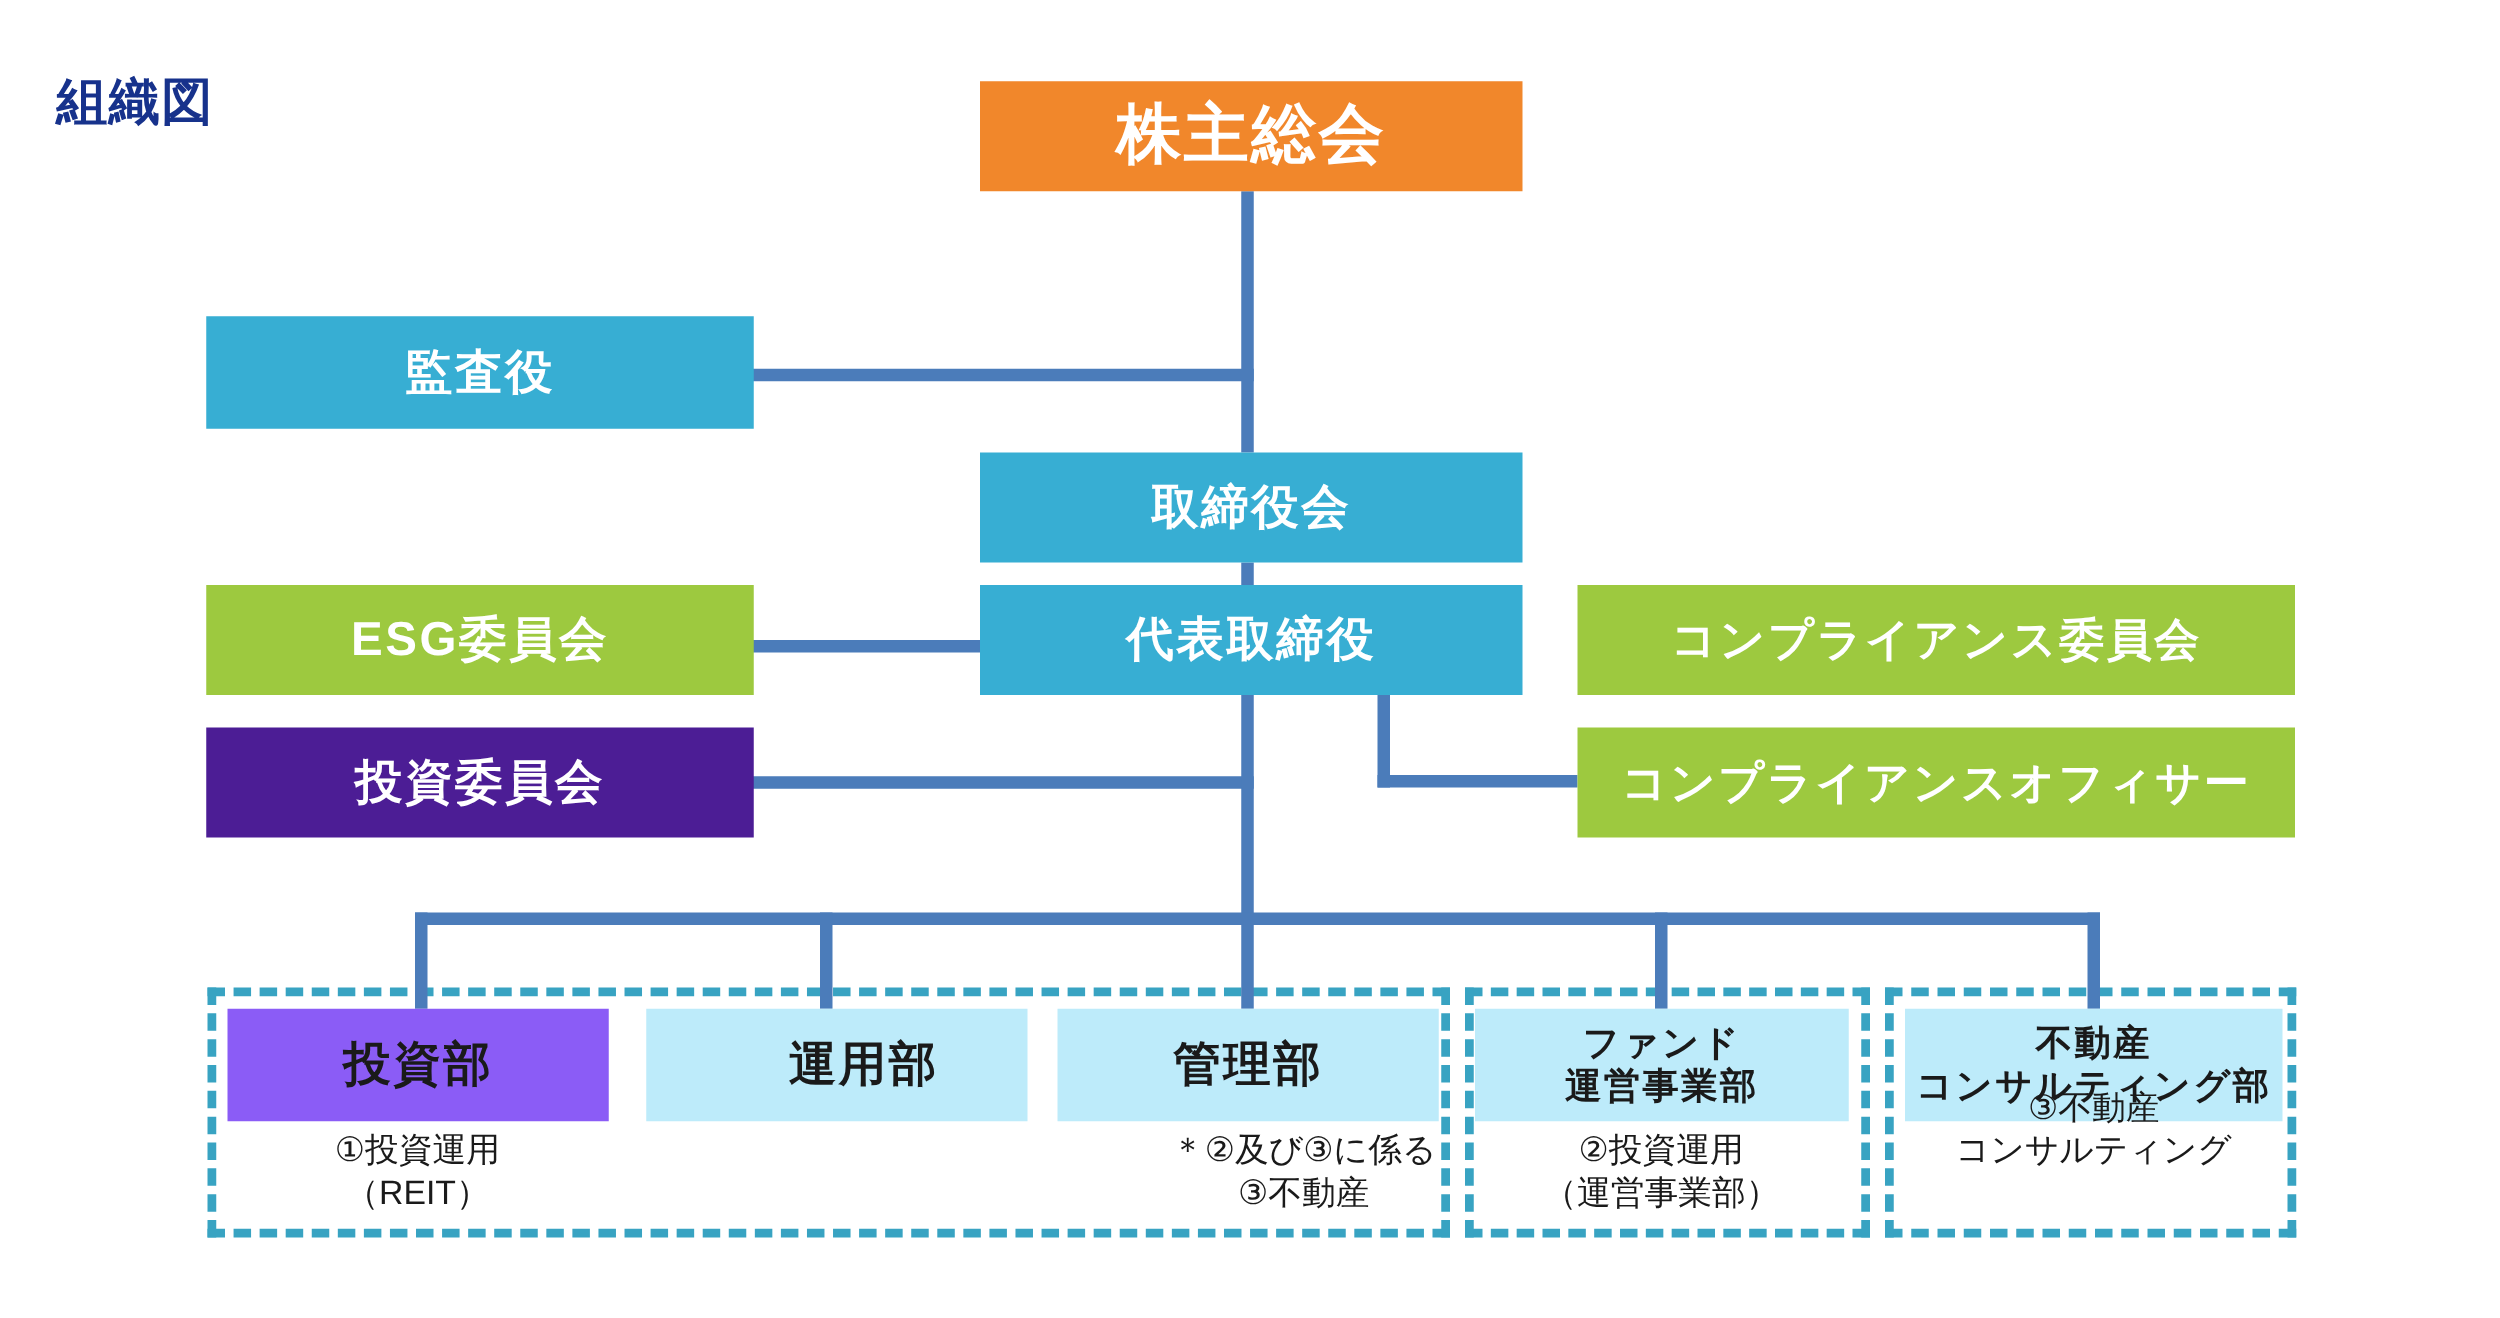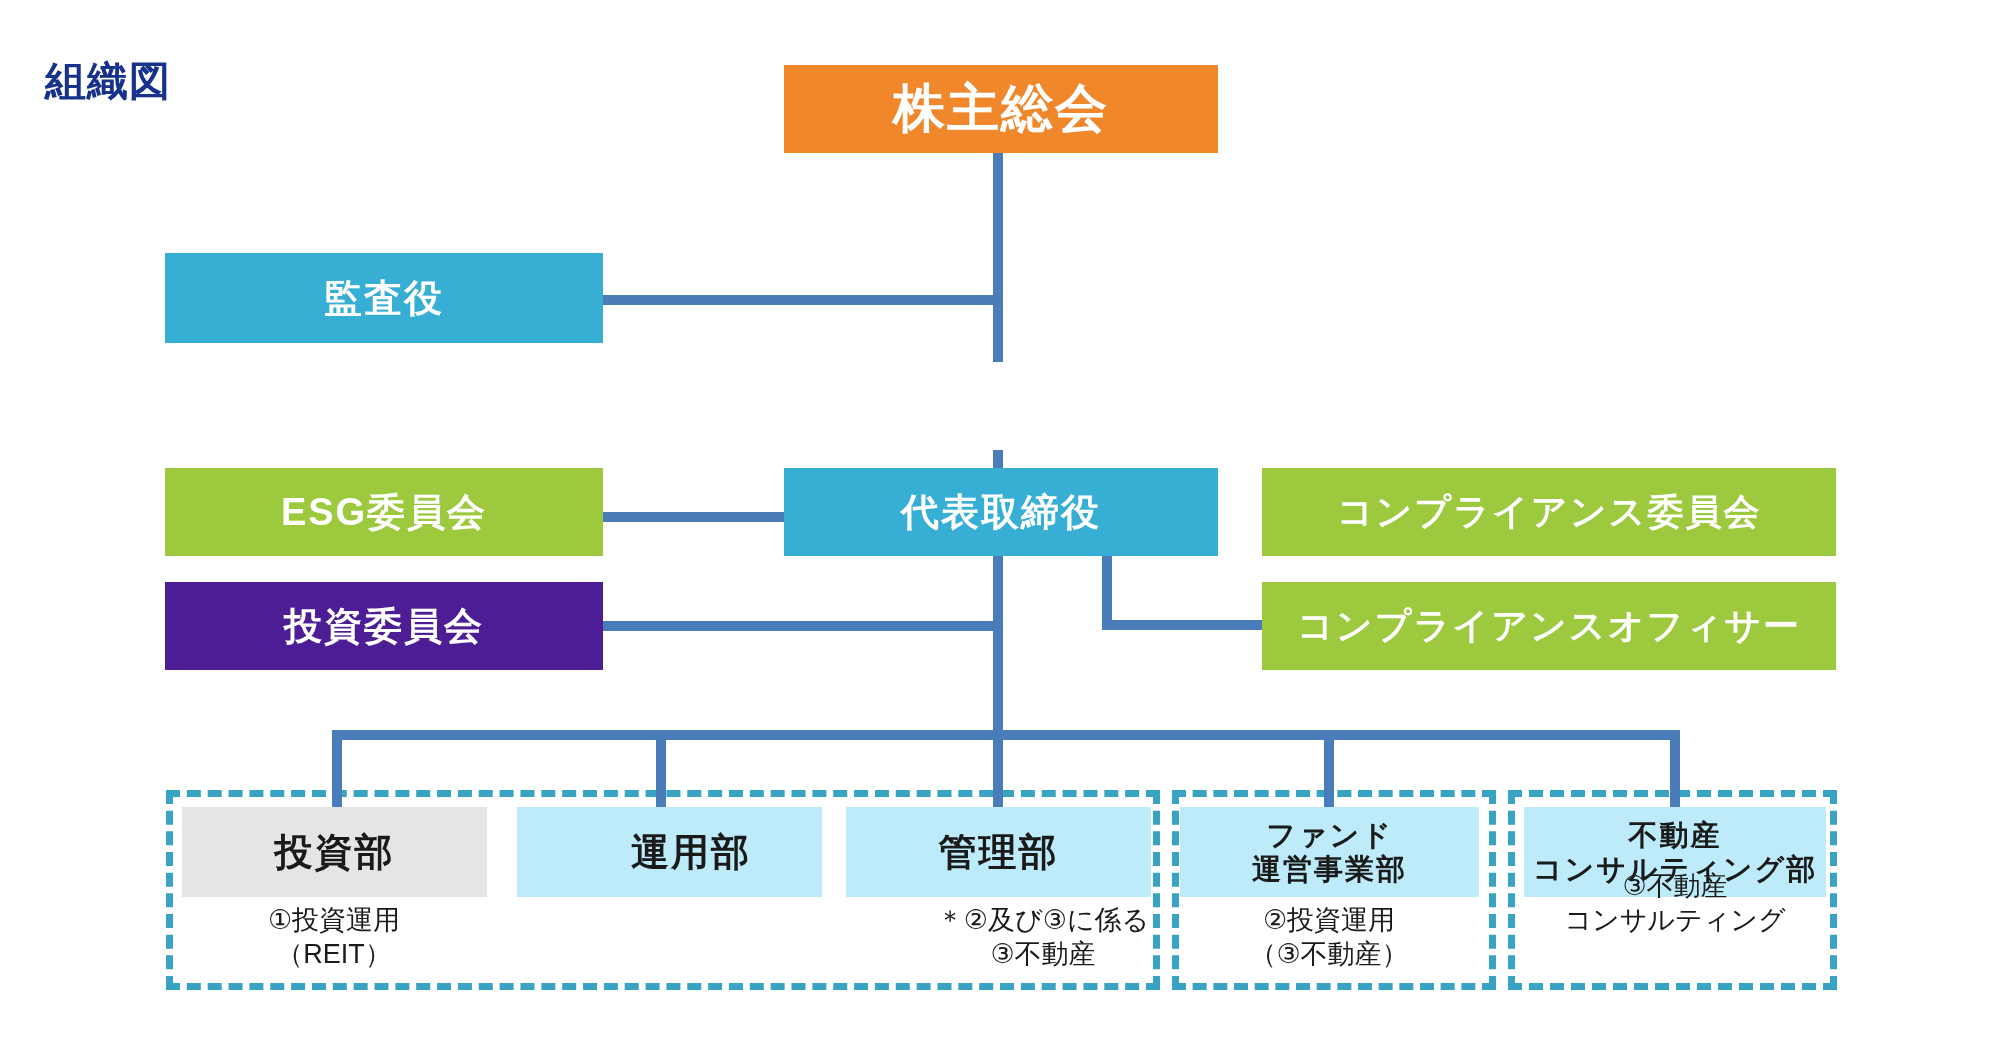--- a/index.html
+++ b/index.html
@@ -66,36 +66,39 @@
       <div class="connector" style="left: 1324px; top: 730px; width: 10px; height: 77px; background: rgb(75, 124, 186);"></div>
       <div class="connector" style="left: 1670px; top: 730px; width: 10px; height: 77px; background: rgb(75, 124, 186);"></div>
     </div>
   <div class="layer" id="layer-nodes">
       <div class="node" style="left: 784px; top: 65px; width: 434px; height: 88px; background: rgb(241, 135, 43);">
         <span class="label" style="font-size: 52px; color: rgb(255, 255, 255);">株主総会</span>
       </div>
       <div class="node" style="left: 165px; top: 253px; width: 438px; height: 90px; background: rgb(55, 174, 211);">
         <span class="label" style="font-size: 38px; color: rgb(255, 255, 255);">監査役</span>
       </div>
+      <div class="node" style="left: 784px; top: 362px; width: 434px; height: 88px; background: rgb(55, 174, 211);">
+        <span class="label" style="font-size: 38px; color: rgb(255, 255, 255);">取締役会</span>
+      </div>
       <div class="node" style="left: 784px; top: 468px; width: 434px; height: 88px; background: rgb(55, 174, 211);">
         <span class="label" style="font-size: 38px; color: rgb(255, 255, 255);">代表取締役</span>
       </div>
       <div class="node" style="left: 165px; top: 468px; width: 438px; height: 88px; background: rgb(157, 201, 63);">
         <span class="label" style="font-size: 38px; color: rgb(255, 255, 255);">ESG委員会</span>
       </div>
       <div class="node" style="left: 165px; top: 582px; width: 438px; height: 88px; background: #4c1d95;">
         <span class="label" style="font-size: 38px; color: rgb(255, 255, 255);">投資委員会</span>
       </div>
       <div class="node" style="left: 1262px; top: 468px; width: 574px; height: 88px; background: rgb(157, 201, 63);">
         <span class="label" style="font-size: 36px; color: rgb(255, 255, 255);">コンプライアンス委員会</span>
       </div>
       <div class="node" style="left: 1262px; top: 582px; width: 574px; height: 88px; background: rgb(157, 201, 63);">
         <span class="label" style="font-size: 36px; color: rgb(255, 255, 255);">コンプライアンスオフィサー</span>
       </div>
-      <div class="node dark-text" style="left: 182px; top: 807px; width: 305px; height: 90px; background: #e5e5e5;">
+      <div class="node dark-text" style="left: 182px; top: 807px; width: 305px; height: 90px; background: #8b5cf6;">
         <span class="label" style="font-size: 38px; color: rgb(26, 26, 26);">投資部</span>
       </div>
       <div class="node dark-text" style="left: 517px; top: 807px; width: 305px; height: 90px; background: rgb(189, 235, 250); padding-left: 43px;">
         <span class="label" style="font-size: 38px; color: rgb(26, 26, 26);">運用部</span>
       </div>
       <div class="node dark-text" style="left: 846px; top: 807px; width: 305px; height: 90px; background: rgb(189, 235, 250);">
         <span class="label" style="font-size: 38px; color: rgb(26, 26, 26);">管理部</span>
       </div>
       <div class="node dark-text" style="left: 1180px; top: 807px; width: 299px; height: 90px; background: rgb(189, 235, 250);">
         <span class="label" style="font-size: 29px; color: rgb(26, 26, 26);">ファンド
@@ -110,20 +113,20 @@
       <div class="note" style="left: 334px; top: 903px; color: rgb(26, 26, 26);">
         <div>①投資運用</div>
         <div>（REIT）</div>
       </div>
       <div class="note" style="left: 1043px; top: 903px; color: rgb(26, 26, 26);">
         <div>＊②及び③に係る</div>
         <div>③不動産</div>
       </div>
       <div class="note" style="left: 1329px; top: 903px; color: rgb(26, 26, 26);">
         <div>②投資運用</div>
-        <div>（③不動産）</div>
+        <div>（運営事業部）</div>
       </div>
       <div class="note" style="left: 1675px; top: 869px; color: rgb(26, 26, 26);">
         <div>③不動産</div>
         <div>コンサルティング</div>
       </div>
     </div>
 </div>
 
 </body></html>

